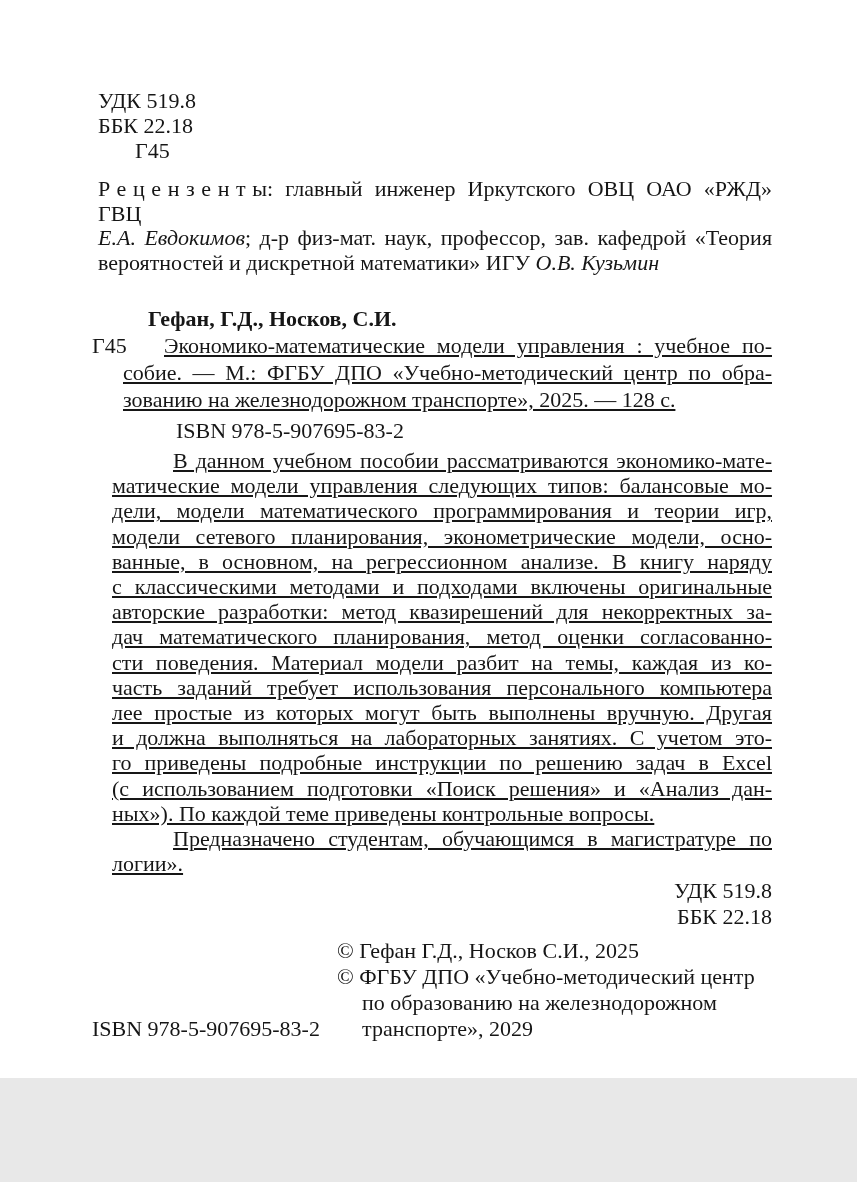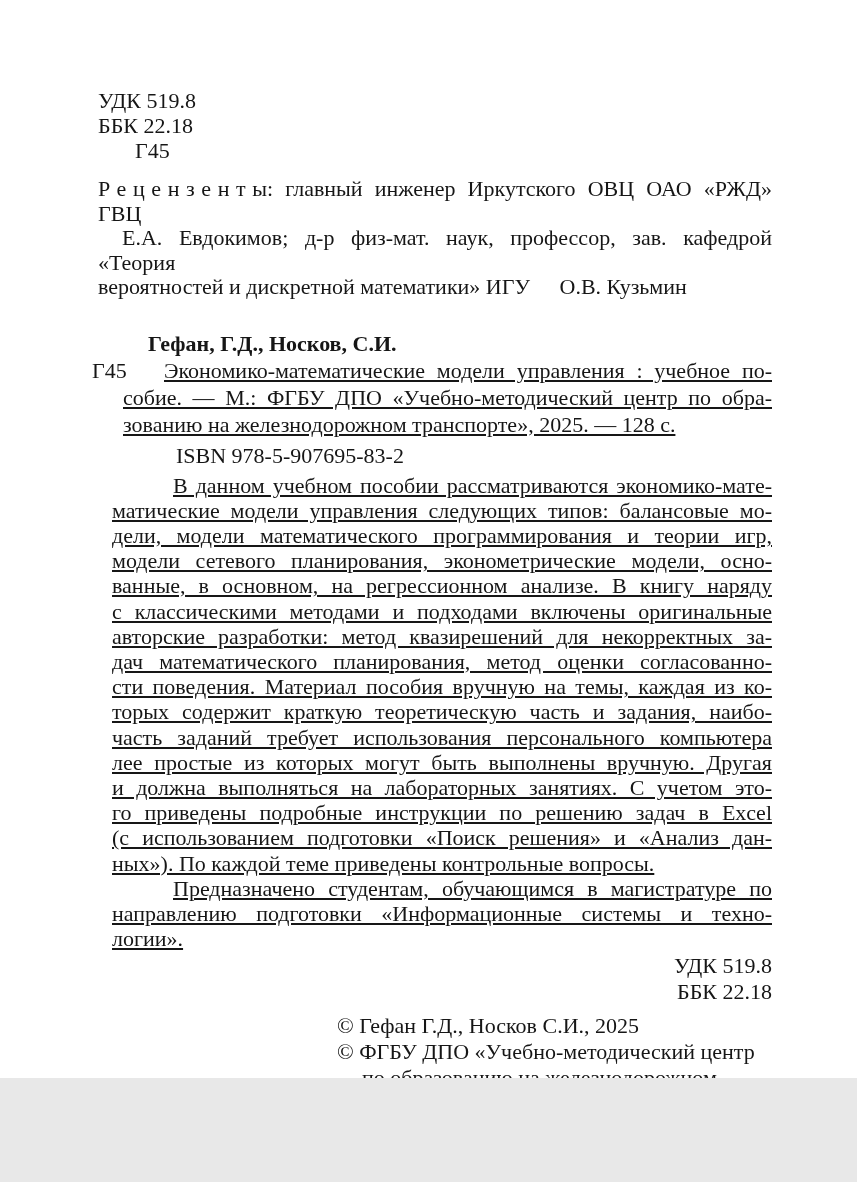--- a/index.html
+++ b/index.html
@@ -17,21 +17,21 @@
 
   
   .codes-top div{line-height:25px;}
   .code-indent{padding-left:37px;}
 
   
   .reviewers{margin-top:14px;}
   .reviewers .rline{line-height:24.5px;text-align:justify;text-align-last:justify;}
   .reviewers .rline.last{text-align:left;text-align-last:left;}
   .spaced-label{letter-spacing:0.30em;margin-right:-0.30em;}
-  .it{margin-left:24px;}
+  .it{font-style:italic;}
 
   
   .authors-heading{margin-top:30px;margin-left:50px;font-weight:bold;line-height:27px;font-family:Liberation Serif, serif;}
   .catalog{position:relative;margin-left:25px;}
   .catalog-code{position:absolute;left:-31px;top:0;line-height:27px;}
   .catalog .tline{line-height:27px;}
   .catalog .tline.first{text-indent:41px;}
   .isbn-mid{margin-top:4px;margin-left:78px;line-height:27px;}
 
   
@@ -88,32 +88,30 @@
     <div class="annotation">
       <div class="para">
           <div class="tline first">В данном учебном пособии рассматриваются экономико-мате-</div>
           <div class="tline">матические модели управления следующих типов: балансовые мо-</div>
           <div class="tline">дели, модели математического программирования и теории игр,</div>
           <div class="tline">модели сетевого планирования, эконометрические модели, осно-</div>
           <div class="tline">ванные, в основном, на регрессионном анализе. В книгу наряду</div>
           <div class="tline">с классическими методами и подходами включены оригинальные</div>
           <div class="tline">авторские разработки: метод квазирешений для некорректных за-</div>
           <div class="tline">дач математического планирования, метод оценки согласованно-</div>
-          <div class="tline">сти поведения. Материал пособия вручную на темы, каждая из ко-</div>
-          <div class="tline">торых содержит краткую теоретическую часть и задания, наибо-</div>
+          <div class="tline">сти поведения. Материал модели разбит на темы, каждая из ко-</div>
           <div class="tline">часть заданий требует использования персонального компьютера</div>
           <div class="tline">лее простые из которых могут быть выполнены вручную. Другая</div>
           <div class="tline">и должна выполняться на лабораторных занятиях. С учетом это-</div>
           <div class="tline">го приведены подробные инструкции по решению задач в Excel</div>
           <div class="tline">(с использованием подготовки «Поиск решения» и «Анализ дан-</div>
           <div class="tline last">ных»). По каждой теме приведены контрольные вопросы.</div>
         </div>
       <div class="para">
           <div class="tline first">Предназначено студентам, обучающимся в магистратуре по</div>
-          <div class="tline">направлению подготовки «Информационные системы и техно-</div>
           <div class="tline last">логии».</div>
         </div>
     </div>
 
     <div class="codes-bottom">
       <div>УДК 519.8</div>
       <div>ББК 22.18</div>
     </div>
 
     <div class="bottom-row">

